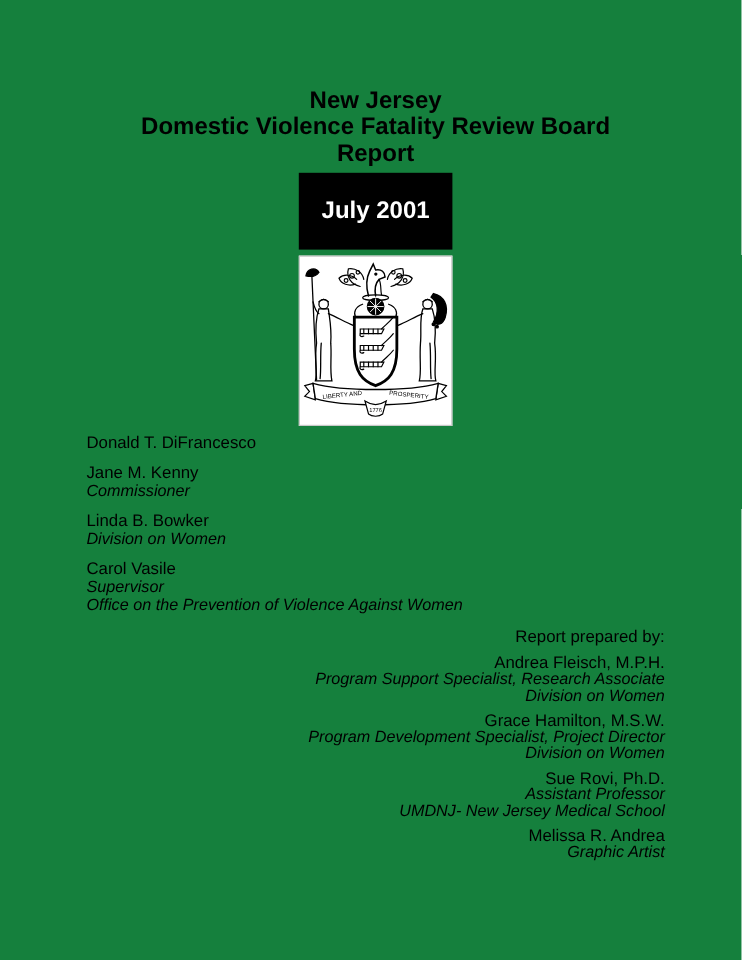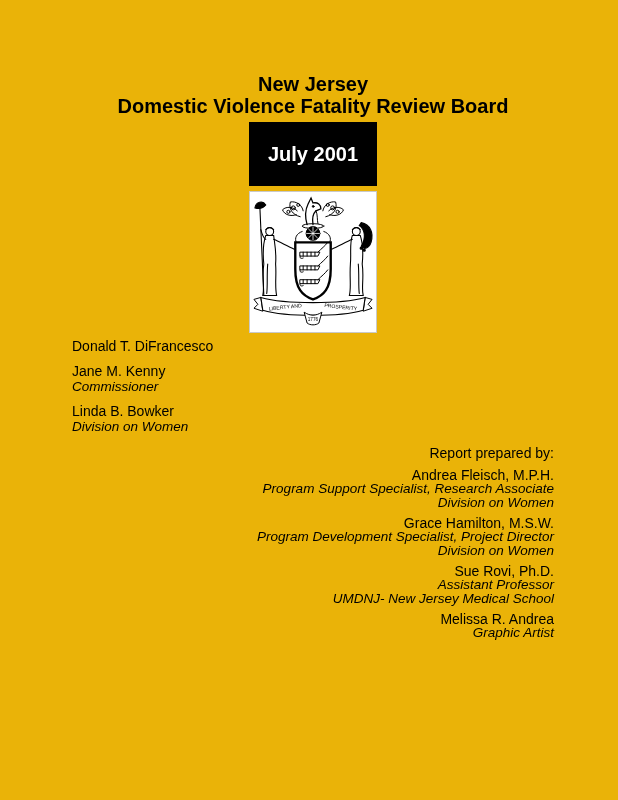--- a/index.html
+++ b/index.html
@@ -1,19 +1,19 @@
 <!DOCTYPE html>
 <html><head>
 <meta charset="utf-8">
 <style>
   html,body { margin:0; padding:0; background:#ffffff; }
   .page {
     position:relative;
     width:618px; height:800px;
-    background:#eab308;
+    background:#15803d;
     color:#000000;
     font-family:"Liberation Sans", sans-serif;
     overflow:hidden;
   }
   .content { margin:0 64px 0 72px; padding-top:73px; }
 
   .title { text-align:center; font-weight:bold; font-size:20px; line-height:22px; }
 
   .badge-row { text-align:center; margin-top:5px; }
   .date-badge {
@@ -46,20 +46,21 @@
 </style>
 </head>
 <body>
 
 <div class="page">
   <div class="content">
 
     <div class="title">
       <div>New Jersey</div>
       <div>Domestic Violence Fatality Review Board</div>
+      <div>Report</div>
     </div>
 
     <div class="badge-row">
       <span class="date-badge">July 2001</span>
     </div>
 
     <div class="seal-row">
       <span class="seal-frame">
         <svg viewBox="0 0 126 140" width="124" height="138">
 
@@ -152,20 +153,25 @@
         <div class="person-name">Donald T. DiFrancesco</div>
       </div>
       <div class="official-entry">
         <div class="person-name">Jane M. Kenny</div>
         <div class="person-role">Commissioner</div>
       </div>
       <div class="official-entry">
         <div class="person-name">Linda B. Bowker</div>
         <div class="person-role">Division on Women</div>
       </div>
+      <div class="official-entry">
+        <div class="person-name">Carol Vasile</div>
+        <div class="person-role">Supervisor</div>
+        <div class="person-role">Office on the Prevention of Violence Against Women</div>
+      </div>
     </div>
 
     <div class="prepared">
       <div class="prepared-heading">Report prepared by:</div>
       <div class="prepared-entry">
         <div class="person-name">Andrea Fleisch, M.P.H.</div>
         <div class="person-role">Program Support Specialist, Research Associate</div>
         <div class="person-role">Division on Women</div>
       </div>
       <div class="prepared-entry">

